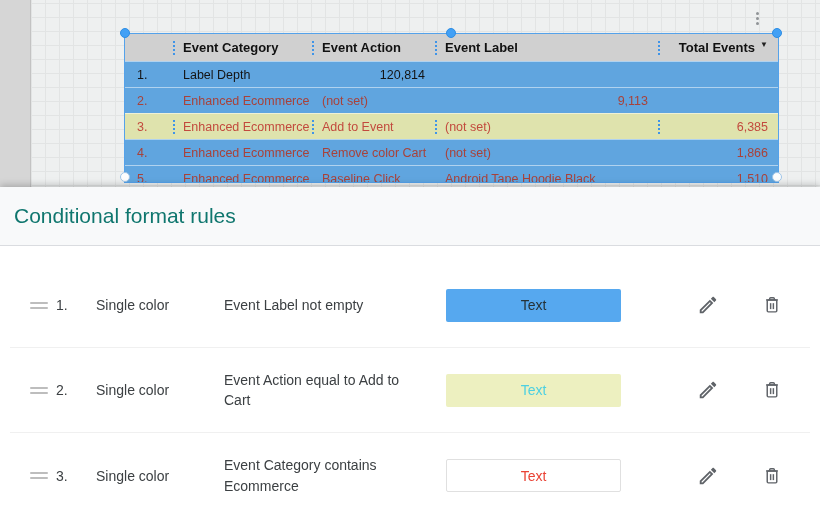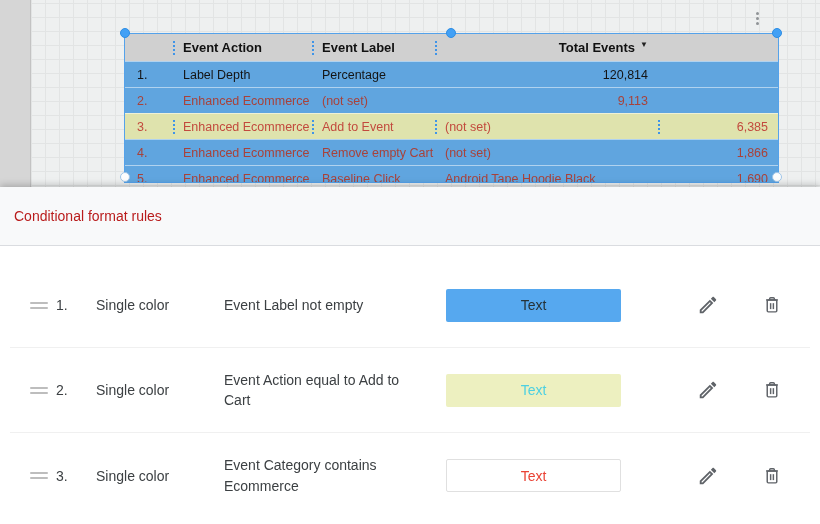--- a/index.html
+++ b/index.html
@@ -44,21 +44,21 @@
 
   .handle { position:absolute; width:10px; height:10px; border-radius:50%; }
   .handle.solid { background:#42a0f5; border:1px solid #2d8de4; }
   .handle.hollow{ background:#fdfdfd; border:1px solid #9fc5e8; }
 
   
   .panel { position:absolute; left:0; top:187px; width:820px; height:337px;
     background:#fff; box-shadow:0 -2px 7px rgba(0,0,0,.22); }
   .panel-header { height:59px; background:#f8f9fa; border-bottom:1px solid #dadce0;
     display:flex; align-items:center; padding-left:14px; }
-  .panel-header h1 { font-size:14px; font-weight:400; color:#b91c1c; }
+  .panel-header h1 { font-size:21px; font-weight:400; color:#0f766e; }
   .rules { padding-top:17px; }
   .rule { display:flex; align-items:center; height:85px; margin:0 10px;
     border-bottom:1px solid #f0f0f0; font-size:14px; color:#3c4043; }
   .rule:last-child { border-bottom:none; }
   .drag { margin-left:20px; width:18px; display:flex; flex-direction:column; gap:3px;
     cursor:grab; }
   .drag i { display:block; height:2px; background:#bdbdbd; border-radius:1px; }
   .idx  { margin-left:8px; width:40px; }
   .type { width:128px; }
   .cond { width:222px; line-height:1.45; padding-right:24px; }
@@ -82,32 +82,32 @@
 
     <div class="kebab">
       <i></i>
         <i></i>
         <i></i>
     </div>
 
     <div class="table">
       <div class="trow head dotted">
         <div class="c num c1"></div>
+        <div class="c c2">Event Category</div>
         <div class="c c3">Event Action</div>
         <div class="c c4">Event Label</div>
         <div class="c tot c5">
           <span>Total Events</span>
           <span class="arrow">▼</span>
         </div>
       </div>
 
       <div class="trow blue ink-black">
         <div class="c num">1.</div>
         <div class="c">Label Depth</div>
-        <div class="c">Percentage</div>
         <div class="c tot">120,814</div>
       </div>
 
       <div class="trow blue ink-red">
         <div class="c num">2.</div>
         <div class="c">Enhanced Ecommerce</div>
         <div class="c">(not set)</div>
         <div class="c tot">9,113</div>
       </div>
 
@@ -115,31 +115,31 @@
         <div class="c num c1">3.</div>
         <div class="c c2">Enhanced Ecommerce</div>
         <div class="c c3">Add to Event</div>
         <div class="c c4">(not set)</div>
         <div class="c tot c5">6,385</div>
       </div>
 
       <div class="trow blue ink-red">
         <div class="c num">4.</div>
         <div class="c">Enhanced Ecommerce</div>
-        <div class="c">Remove empty Cart</div>
+        <div class="c">Remove color Cart</div>
         <div class="c">(not set)</div>
         <div class="c tot">1,866</div>
       </div>
 
       <div class="trow blue ink-red">
         <div class="c num">5.</div>
         <div class="c">Enhanced Ecommerce</div>
         <div class="c">Baseline Click</div>
         <div class="c">Android Tape Hoodie Black</div>
-        <div class="c tot">1,690</div>
+        <div class="c tot">1,510</div>
       </div>
     </div>
 
     <span class="handle solid" style="left:120px; top:28px;"></span>
     <span class="handle solid" style="left:446px; top:28px;"></span>
     <span class="handle solid" style="left:772px; top:28px;"></span>
     <span class="handle hollow" style="left:120px; top:172px;"></span>
     <span class="handle hollow" style="left:772px; top:172px;"></span>
   </div>
 

